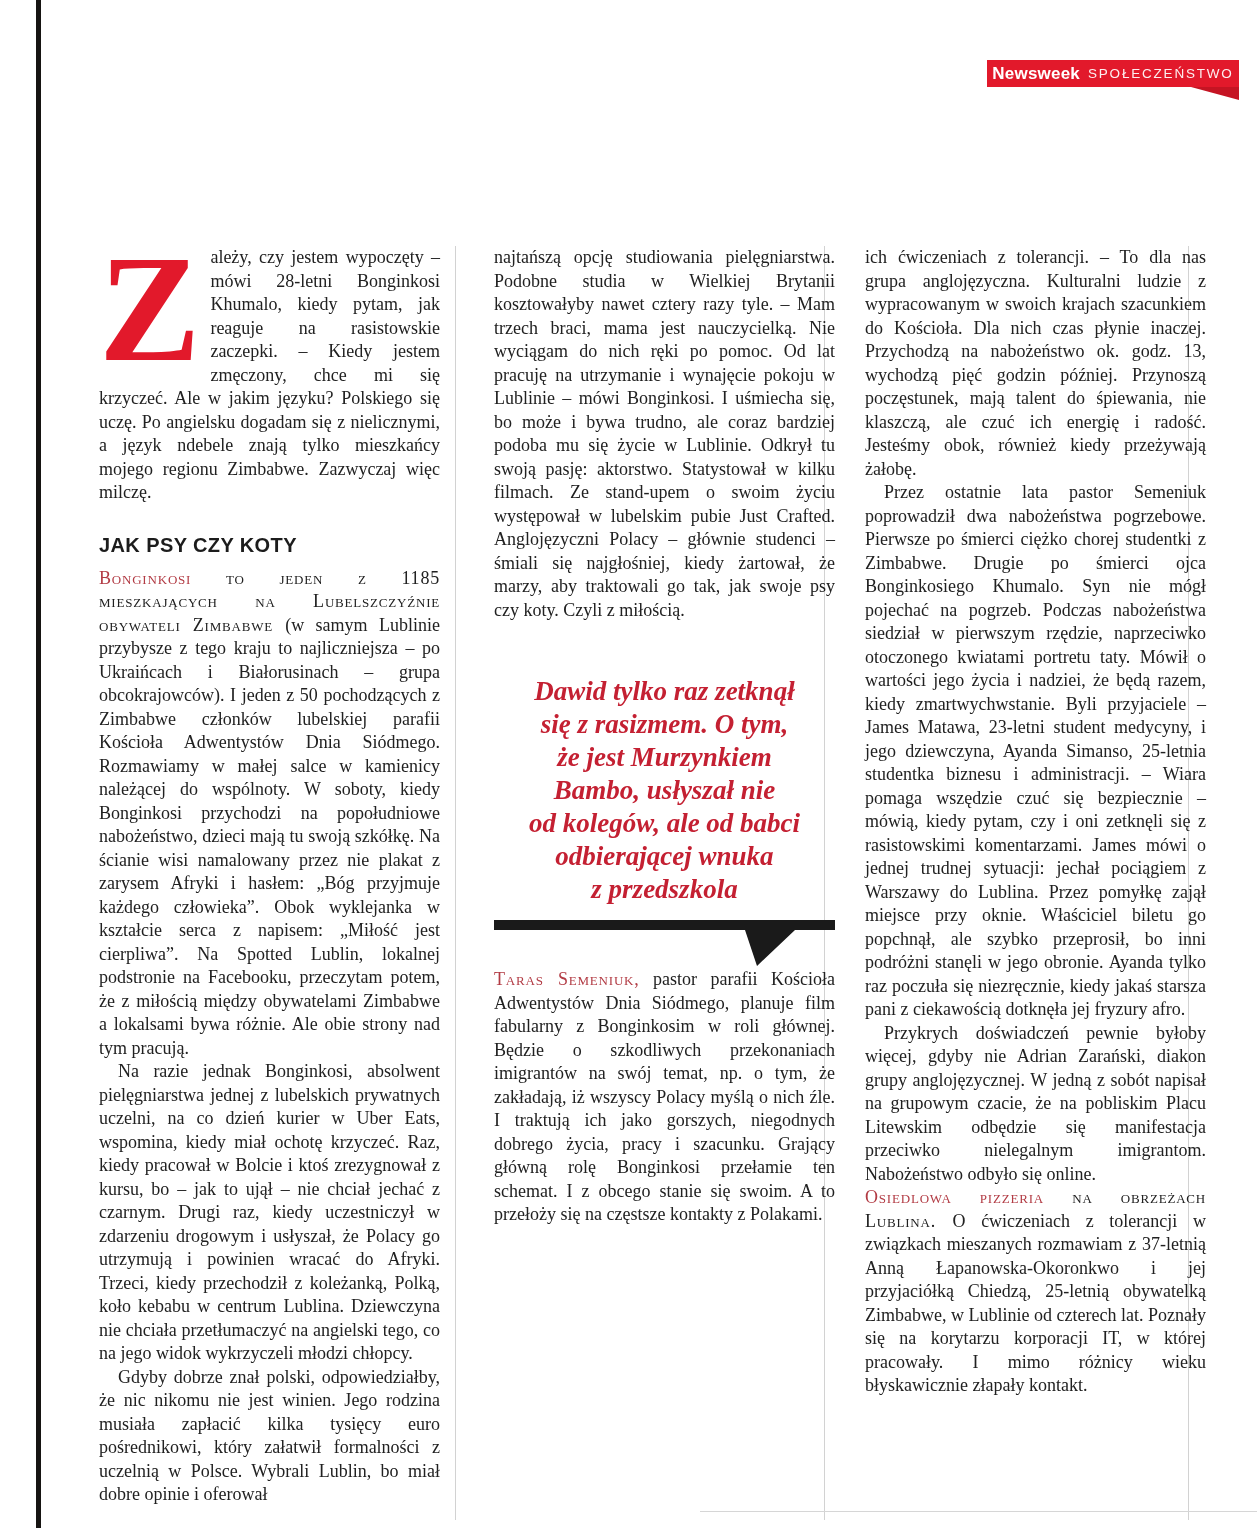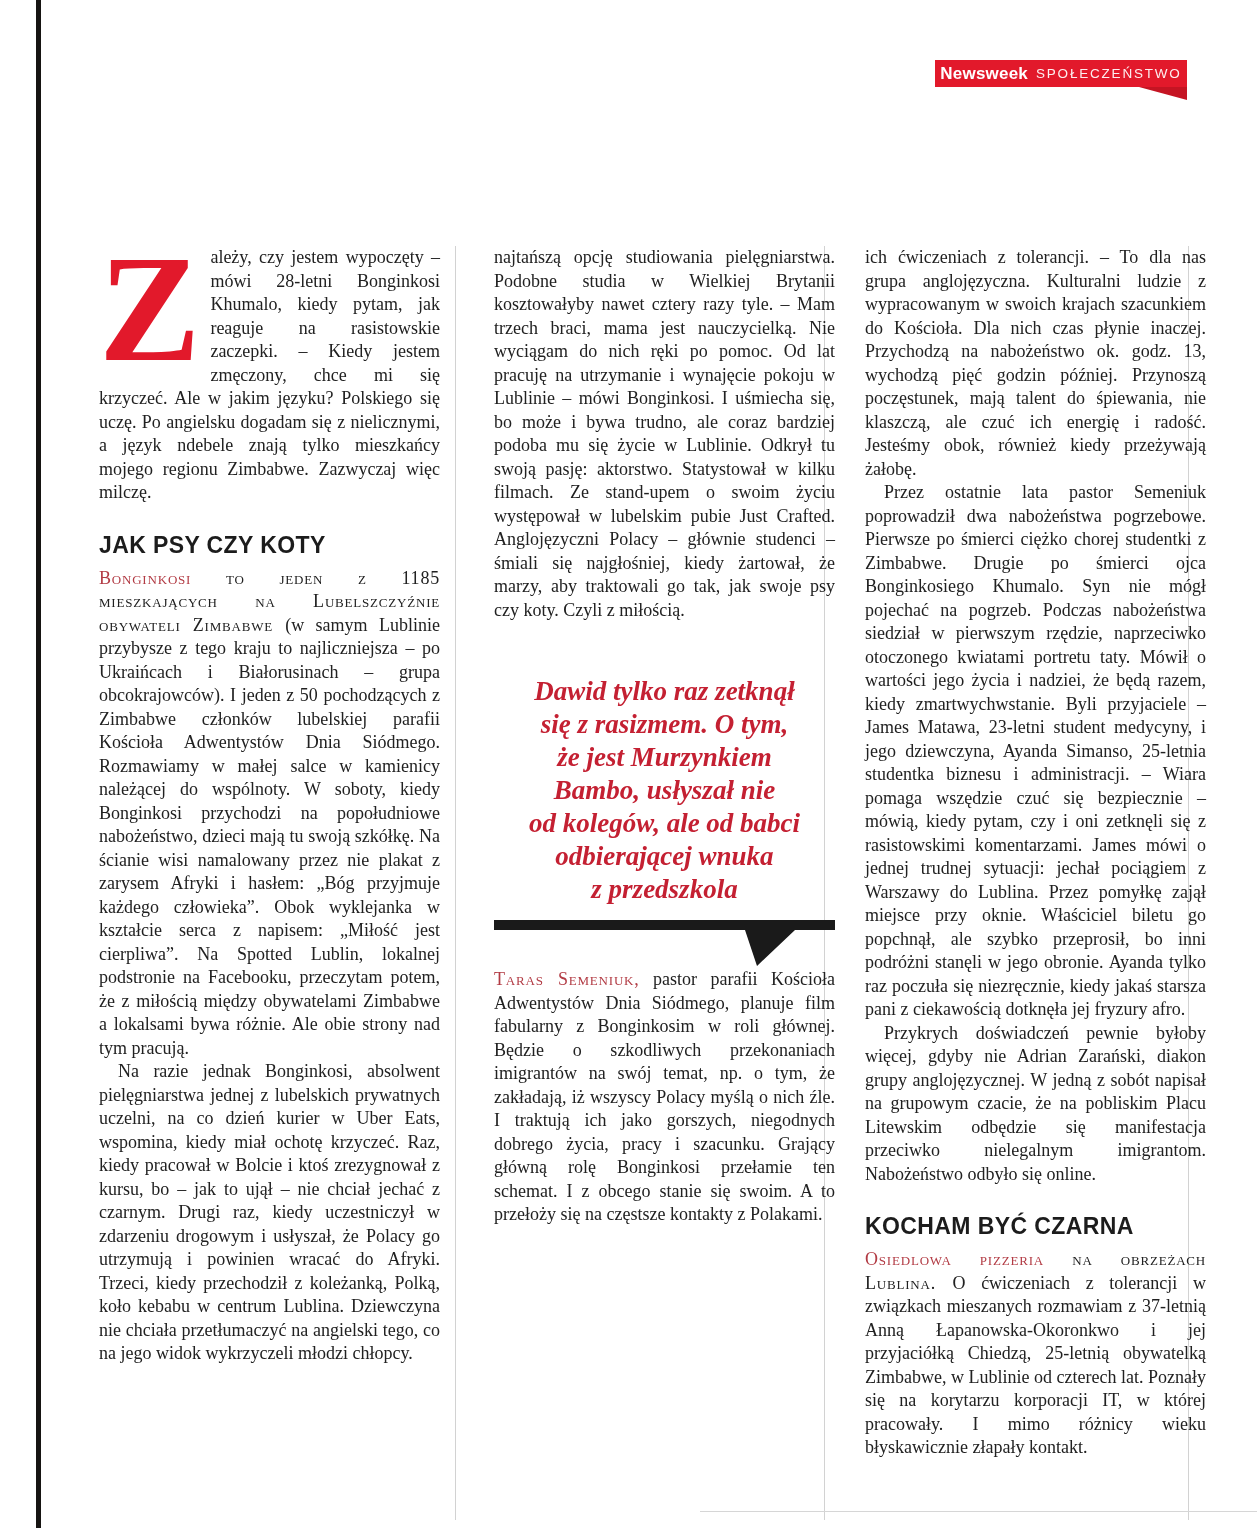--- a/index.html
+++ b/index.html
@@ -11,21 +11,21 @@
     font-family:"Liberation Serif", serif;
     color:#212121;
   }
   
   .edge-bar{position:absolute;left:36px;top:0;width:5px;height:1528px;background:#161412;}
   
   .bottom-edge{position:absolute;left:700px;top:1511px;width:557px;height:1px;background:#d6d6d6;}
 
   
   .badge{
-    position:absolute;left:935px;top:60px;width:252px;height:27px;
+    position:absolute;left:987px;top:60px;width:252px;height:27px;
     background:var(--accent-red,#e2192b);
     display:flex;align-items:center;justify-content:center;gap:8px;
     font-family:"Liberation Sans",sans-serif;color:#ffffff;
   }
   .badge .brand{font-weight:bold;font-size:17px;letter-spacing:.2px;}
   .badge .section{font-weight:normal;font-size:13.5px;letter-spacing:1.8px;opacity:.93;}
   .badge-tail{
     position:absolute;right:0;top:100%;
     width:0;height:0;
     border-top:13px solid var(--accent-red-dark,#c51423);
@@ -53,21 +53,21 @@
     float:left;
     font-family:"Liberation Serif",serif;
     font-weight:bold;
     font-size:152px;line-height:.75;
     color:var(--accent-red,#e2192b);
     margin:6px 10px 0 0;
   }
 
   .heading{
     font-family:"Liberation Sans",sans-serif;
-    font-weight:bold;font-size:23px;line-height:26px;
+    font-weight:bold;font-size:20px;line-height:26px;
     letter-spacing:.4px;color:#1c1c1c;text-align:left;
     margin-top:27px;margin-bottom:9px;
     white-space:pre-line;
   }
   .caps{font-variant:small-caps;letter-spacing:.8px;}
   .caps.red{color:var(--smallcaps-red,#b23b44);margin-top:28px;}
 
   .pullquote{
     font-family:"Liberation Serif",serif;
     font-style:italic;font-weight:bold;
@@ -95,20 +95,21 @@
   <div class="rule r1"></div>
   <div class="rule r2"></div>
   <div class="rule r3"></div>
   <div class="bottom-edge"></div>
 
   <div class="col c1">
     <p><span class="dropcap">Z</span><span>ależy, czy jestem wypoczęty – mówi 28-letni Bonginkosi Khumalo, kiedy pytam, jak reaguje na rasistowskie zaczepki. – Kiedy jestem zmęczony, chce mi się krzyczeć. Ale w jakim języku? Polskiego się uczę. Po angielsku dogadam się z nielicznymi, a język ndebele znają tylko mieszkańcy mojego regionu Zimbabwe. Zazwyczaj więc milczę.</span></p>
     <div class="heading">JAK PSY CZY KOTY</div>
     <p><span class="caps red">Bonginkosi</span><span class="caps"> to jeden z 1185 mieszkających na Lubelszczyźnie obywateli Zimbabwe </span><span>(w samym Lublinie przybysze z tego kraju to najliczniejsza – po Ukraińcach i Białorusinach – grupa obcokrajowców). I jeden z 50 pochodzących z Zimbabwe członków lubelskiej parafii Kościoła Adwentystów Dnia Siódmego. Rozmawiamy w małej salce w kamienicy należącej do wspólnoty. W soboty, kiedy Bonginkosi przychodzi na popołudniowe nabożeństwo, dzieci mają tu swoją szkółkę. Na ścianie wisi namalowany przez nie plakat z zarysem Afryki i hasłem: „Bóg przyjmuje każdego człowieka”. Obok wyklejanka w kształcie serca z napisem: „Miłość jest cierpliwa”. Na Spotted Lublin, lokalnej podstronie na Facebooku, przeczytam potem, że z miłością między obywatelami Zimbabwe a lokalsami bywa różnie. Ale obie strony nad tym pracują.</span></p>
     <p class="indent">Na razie jednak Bonginkosi, absolwent pielęgniarstwa jednej z lubelskich prywatnych uczelni, na co dzień kurier w Uber Eats, wspomina, kiedy miał ochotę krzyczeć. Raz, kiedy pracował w Bolcie i ktoś zrezygnował z kursu, bo – jak to ujął – nie chciał jechać z czarnym. Drugi raz, kiedy uczestniczył w zdarzeniu drogowym i usłyszał, że Polacy go utrzymują i powinien wracać do Afryki. Trzeci, kiedy przechodził z koleżanką, Polką, koło kebabu w centrum Lublina. Dziewczyna nie chciała przetłumaczyć na angielski tego, co na jego widok wykrzyczeli młodzi chłopcy.</p>
+    <p class="indent">Gdyby dobrze znał polski, odpowiedziałby, że nic nikomu nie jest winien. Jego rodzina musiała zapłacić kilka tysięcy euro pośrednikowi, który załatwił formalności z uczelnią w Polsce. Wybrali Lublin, bo miał dobre opinie i oferował</p>
   </div>
 
   <div class="col c2">
     <p>najtańszą opcję studiowania pielęgniarstwa. Podobne studia w Wielkiej Brytanii kosztowałyby nawet cztery razy tyle. – Mam trzech braci, mama jest nauczycielką. Nie wyciągam do nich ręki po pomoc. Od lat pracuję na utrzymanie i wynajęcie pokoju w Lublinie – mówi Bonginkosi. I uśmiecha się, bo może i bywa trudno, ale coraz bardziej podoba mu się życie w Lublinie. Odkrył tu swoją pasję: aktorstwo. Statystował w kilku filmach. Ze stand-upem o swoim życiu występował w lubelskim pubie Just Crafted. Anglojęzyczni Polacy – głównie studenci – śmiali się najgłośniej, kiedy żartował, że marzy, aby traktowali go tak, jak swoje psy czy koty. Czyli z miłością.</p>
     <div class="pullquote">Dawid tylko raz zetknął
 się z rasizmem. O tym,
 że jest Murzynkiem
 Bambo, usłyszał nie
 od kolegów, ale od babci
 odbierającej wnuka
@@ -116,17 +117,16 @@
     <svg class="quote-divider" width="341" height="48" viewBox="0 0 341 48">
       <polygon points="0,0 341,0 341,10 301,10 263,46 251,10 0,10" fill="#1a1a1a"></polygon>
     </svg>
     <p><span class="caps red">Taras Semeniuk,</span><span> pastor parafii Kościoła Adwentystów Dnia Siódmego, planuje film fabularny z Bonginkosim w roli głównej. Będzie o szkodliwych przekonaniach imigrantów na swój temat, np. o tym, że zakładają, iż wszyscy Polacy myślą o nich źle. I traktują ich jako gorszych, niegodnych dobrego życia, pracy i szacunku. Grający główną rolę Bonginkosi przełamie ten schemat. I z obcego stanie się swoim. A to przełoży się na częstsze kontakty z Polakami.</span></p>
   </div>
 
   <div class="col c3">
     <p>ich ćwiczeniach z tolerancji. – To dla nas grupa anglojęzyczna. Kulturalni ludzie z wypracowanym w swoich krajach szacunkiem do Kościoła. Dla nich czas płynie inaczej. Przychodzą na nabożeństwo ok. godz. 13, wychodzą pięć godzin później. Przynoszą poczęstunek, mają talent do śpiewania, nie klaszczą, ale czuć ich energię i radość. Jesteśmy obok, również kiedy przeżywają żałobę.</p>
     <p class="indent">Przez ostatnie lata pastor Semeniuk poprowadził dwa nabożeństwa pogrzebowe. Pierwsze po śmierci ciężko chorej studentki z Zimbabwe. Drugie po śmierci ojca Bonginkosiego Khumalo. Syn nie mógł pojechać na pogrzeb. Podczas nabożeństwa siedział w pierwszym rzędzie, naprzeciwko otoczonego kwiatami portretu taty. Mówił o wartości jego życia i nadziei, że będą razem, kiedy zmartwychwstanie. Byli przyjaciele – James Matawa, 23-letni student medycyny, i jego dziewczyna, Ayanda Simanso, 25-letnia studentka biznesu i administracji. – Wiara pomaga wszędzie czuć się bezpiecznie – mówią, kiedy pytam, czy i oni zetknęli się z rasistowskimi komentarzami. James mówi o jednej trudnej sytuacji: jechał pociągiem z Warszawy do Lublina. Przez pomyłkę zajął miejsce przy oknie. Właściciel biletu go popchnął, ale szybko przeprosił, bo inni podróżni stanęli w jego obronie. Ayanda tylko raz poczuła się niezręcznie, kiedy jakaś starsza pani z ciekawością dotknęła jej fryzury afro.</p>
     <p class="indent">Przykrych doświadczeń pewnie byłoby więcej, gdyby nie Adrian Zarański, diakon grupy anglojęzycznej. W jedną z sobót napisał na grupowym czacie, że na pobliskim Placu Litewskim odbędzie się manifestacja przeciwko nielegalnym imigrantom. Nabożeństwo odbyło się online.</p>
-    <div class="heading">KOCHAM BYĆ CZARNA</div>
     <p><span class="caps red">Osiedlowa pizzeria</span><span class="caps"> na obrzeżach Lublina. </span><span>O ćwiczeniach z tolerancji w związkach mieszanych rozmawiam z 37-letnią Anną Łapanowska-Okoronkwo i jej przyjaciółką Chiedzą, 25-letnią obywatelką Zimbabwe, w Lublinie od czterech lat. Poznały się na korytarzu korporacji IT, w której pracowały. I mimo różnicy wieku błyskawicznie złapały kontakt.</span></p>
   </div>
 
 </div>
 
 </body></html>

